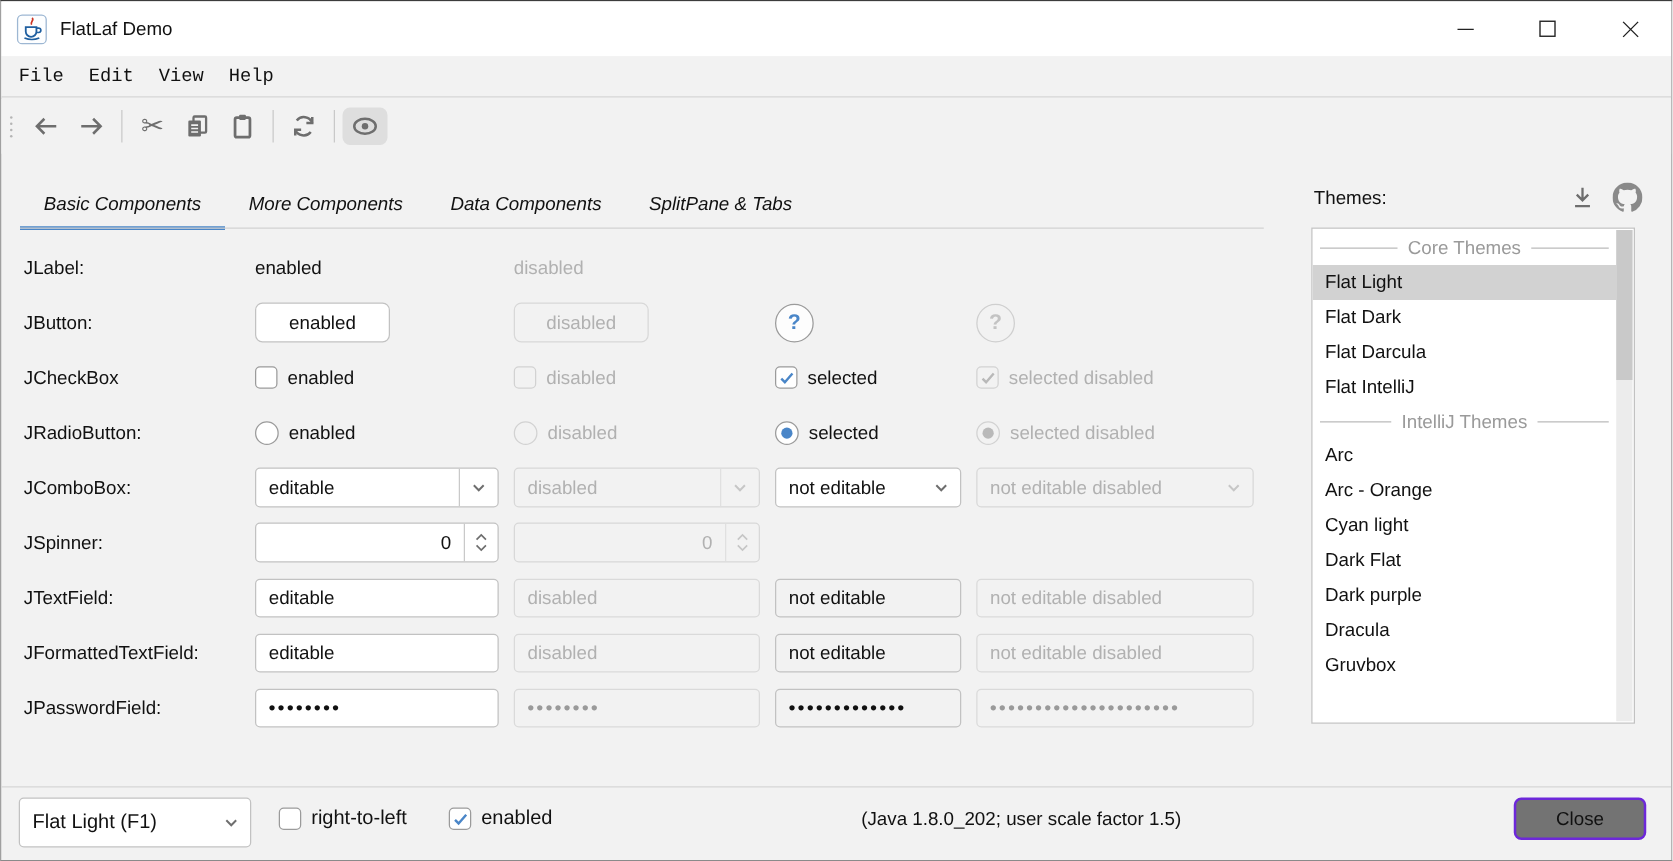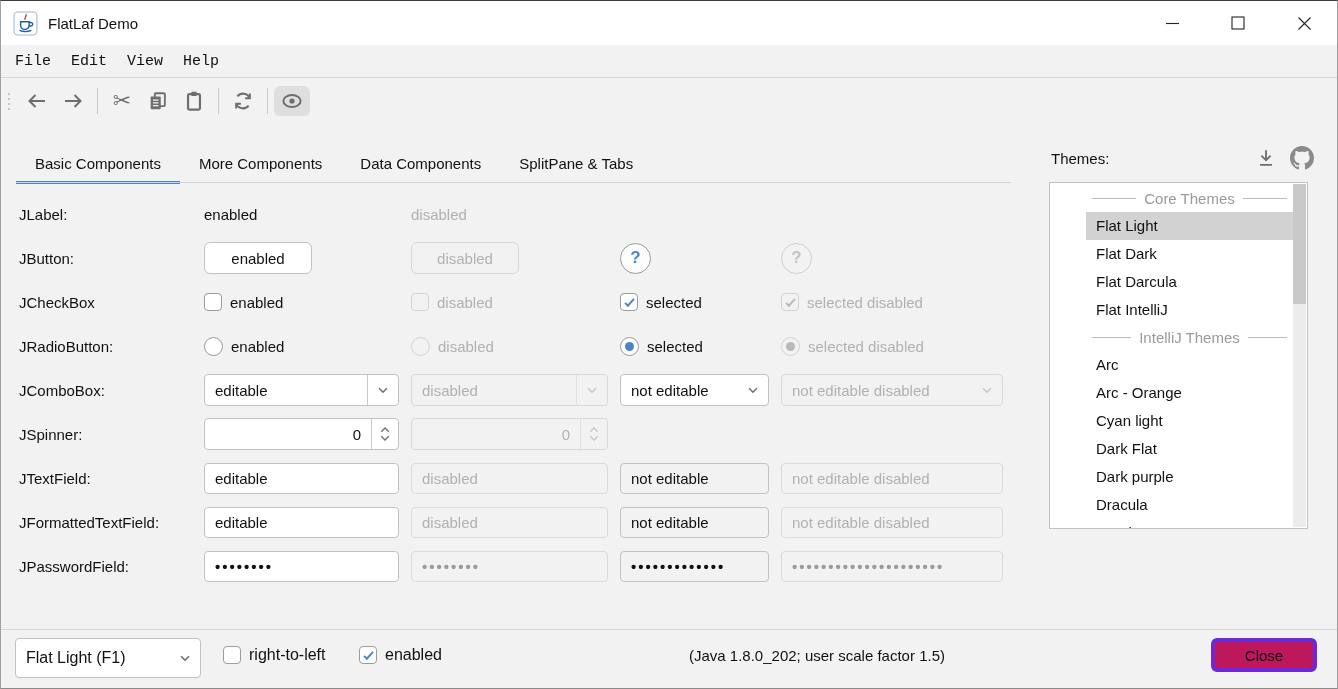--- a/index.html
+++ b/index.html
@@ -22,21 +22,21 @@
   
   .toolbar{position:absolute;left:0;top:78px;right:0;height:44px;display:flex;align-items:center;padding-left:7px;color:#6e6e6e;background:#f2f2f2;}
   .tb-grip{display:flex;flex-direction:column;gap:3px;margin:0 9px 0 0;}
   .tb-grip i{width:2px;height:2px;border-radius:50%;background:#b5b5b5;}
   .tb-btn{width:36px;height:30px;display:flex;align-items:center;justify-content:center;background:transparent;border:none;color:#6e6e6e;}
   .tb-sep{width:1px;height:26px;background:#c9c9c9;margin:0 6px;}
   .tb-toggle{background:#dedede;border-radius:6px;}
   .scissors{font-size:22px;line-height:1;color:#6e6e6e;}
   
   .tabs{position:absolute;left:15px;top:147px;display:flex;}
-  .tab{font-size:15px;padding:7px 19px 12px 19px;position:relative;color:#111;}
+  .tab{font-size:15px;padding:7px 19px 12px 19px;position:relative;color:#111;font-style:italic;}
   .tab.active::after{content:"";position:absolute;left:0;right:0;bottom:0;height:3px;background:#4a86c8;}
   .tabs-line{position:absolute;left:15px;top:181px;width:995px;height:1px;background:#d2d2d2;}
   
   .form{position:absolute;left:18px;top:191px;display:grid;
     grid-template-columns:173px 195px 197px 149px 222px;column-gap:12px;
     grid-auto-rows:44px;align-items:center;font-size:15px;}
   .flabel{color:#111;}
   .txt{color:#111;}
   .dis, .txt.dis{color:#b1b1b1;}
   .btn{height:32px;width:108px;background:#fff;border:1px solid #c2c2c2;border-radius:6px;
@@ -70,39 +70,39 @@
   .spinner.dis .spin-btns{color:#c6c6c6;}
   .spinner.dis .spin-sep{background:#e0e0e0;}
   .tf{height:31px;background:#fff;border:1px solid #c2c2c2;border-radius:4px;display:flex;align-items:center;padding:0 10px;color:#111;}
   .tf.ne{background:transparent;}
   .tf.dis{background:transparent;border-color:#dadada;color:#b1b1b1;}
   .pw{font-size:15px;letter-spacing:2px;font-weight:bold;}
   .pw.dis,.pw .g{color:#9a9a9a;}
   
   .themes-header{position:absolute;left:1050px;top:149px;font-size:15px;color:#111;}
   .themes-icons{position:absolute;top:145px;left:1254px;display:flex;gap:13px;align-items:center;color:#6e6e6e;}
-  .theme-list{position:absolute;left:1048px;top:181px;width:259px;height:347px;background:#fff;
-    border:1px solid #c2c2c2;overflow:hidden;font-size:15px;padding-top:2px;padding-left:36px;}
+  .theme-list{position:absolute;left:1048px;top:181px;width:259px;height:397px;background:#fff;
+    border:1px solid #c2c2c2;overflow:hidden;font-size:15px;padding-top:2px;}
   .tl-inner{width:calc(100% - 14px);}
   .tl-sep{display:flex;align-items:center;color:#9a9a9a;height:27px;padding:0 6px;}
   .tl-sep::before,.tl-sep::after{content:"";height:1px;background:#bbbbbb;flex:1;}
   .tl-sep b{font-weight:normal;margin:0 8px;white-space:nowrap;}
   .tl-item{height:28px;line-height:28px;padding-left:10px;color:#111;white-space:nowrap;}
   .tl-item.selected{background:#d2d2d2;}
   .tl-scroll{position:absolute;top:1px;right:1px;bottom:1px;width:13px;background:#ececec;}
   .tl-thumb{position:absolute;top:0;left:0;width:13px;height:120px;background:#c9c9c9;}
   
   .bottom-sep{position:absolute;left:0;right:0;top:628px;height:1px;background:#d6d6d6;}
   .lnf-combo{position:absolute;left:14px;top:637px;width:186px;height:40px;}
   .bb-check{position:absolute;top:645px;}
   .bb-rtl{left:222px;}
   .bb-enabled{left:358px;}
   .status-text{position:absolute;left:688px;top:646px;font-size:15px;color:#111;white-space:nowrap;}
-  .close-btn{position:absolute;left:1210px;top:637px;width:106px;height:34px;background:#be185d;
-    border:4px solid #6d28d9;border-radius:6px;font-family:inherit;font-size:15px;color:#111;}
+  .close-btn{position:absolute;left:1210px;top:637px;width:106px;height:34px;background:#737373;
+    border:2px solid #6d28d9;border-radius:6px;font-family:inherit;font-size:15px;color:#111;}
   .chk-svg{display:block;}
 </style>
 </head>
 <body>
 
 <div class="window">
 
   <div class="titlebar">
     <span class="app-icon">
       <svg width="25" height="25" viewBox="0 0 24 24">

